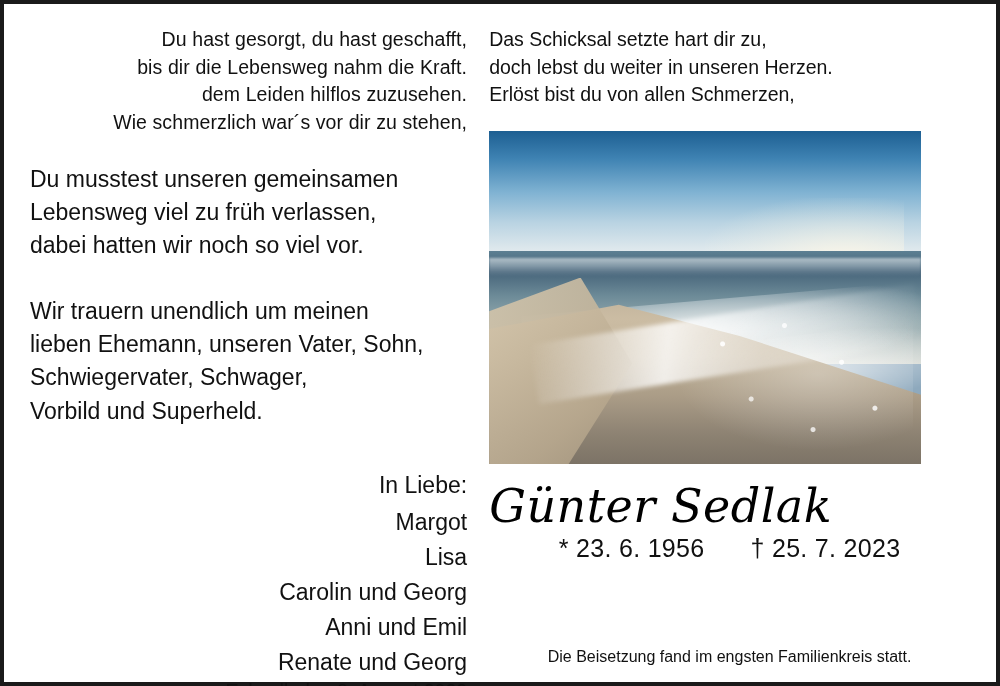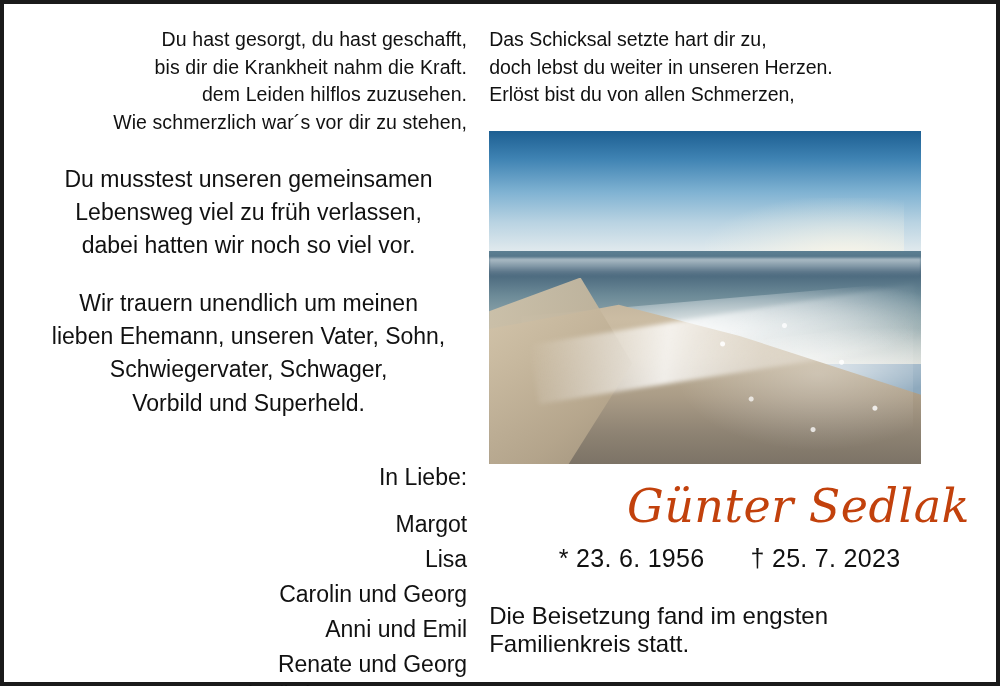--- a/index.html
+++ b/index.html
@@ -34,36 +34,36 @@
     padding-right: 12px;
   }
   .verse-top {
     text-align: right;
     font-size: 19.5px;
     line-height: 1.42;
     letter-spacing: 0.1px;
     margin-top: 4px;
   }
   .verse-block {
-    text-align: center;
+    text-align: left;
     font-size: 23px;
     line-height: 1.45;
     margin-top: 26px;
   }
   .verse-block.second {
-    margin-top: 24px;
+    margin-top: 32px;
   }
   .family {
     text-align: right;
     font-size: 23px;
     line-height: 1.52;
     margin-top: 40px;
   }
   .family .lead {
-    margin-bottom: 12px;
+    margin-bottom: 2px;
   }
   .left-spacer {
     flex: 1 1 auto;
   }
   .place-date {
     text-align: right;
     font-size: 19.5px;
     margin-bottom: 2px;
   }
   
@@ -199,55 +199,56 @@
   .sun-glow {
     position: absolute;
     right: 4%;
     top: 20%;
     width: 46%;
     height: 30%;
     background: radial-gradient(ellipse at 70% 60%, rgba(255,248,230,0.75) 0%, rgba(255,248,230,0.25) 45%, rgba(255,248,230,0) 75%);
   }
   .name {
     margin-top: 18px;
-    text-align: right;
+    text-align: left;
     font-family: "DejaVu Serif", serif;
     font-size: 46px;
     line-height: 1.05;
     letter-spacing: 0.5px;
     font-style: italic;
-    color: #c2410c;
+    color: #000000;
   }
   .dates {
-    margin-top: 14px;
+    margin-top: 4px;
     display: flex;
     justify-content: center;
     gap: 46px;
     font-size: 25px;
     letter-spacing: 0.3px;
   }
   .right-spacer {
     flex: 1 1 auto;
   }
   .burial-note {
-    font-size: 24px;
-    margin-bottom: 10px;
+    text-align: center;
+    font-size: 16px;
+    margin-bottom: 2px;
   }
   .line { display: block; }
 </style>
 </head>
 <body>
 
 <div class="obituary">
 
   <div class="col-left">
 
     <div class="verse-top">
       <span class="line">Du hast gesorgt, du hast geschafft,</span>
-      <span class="line">bis dir die Krankheit nahm die Kraft.</span>
+      <span class="line">bis dir die Lebensweg nahm die Kraft.</span>
       <span class="line">dem Leiden hilflos zuzusehen.</span>
       <span class="line">Wie schmerzlich war´s vor dir zu stehen,</span>
     </div>
 
     <div class="verse-block">
       <span class="line">Du musstest unseren gemeinsamen</span>
       <span class="line">Lebensweg viel zu früh verlassen,</span>
       <span class="line">dabei hatten wir noch so viel vor.</span>
     </div>
 

